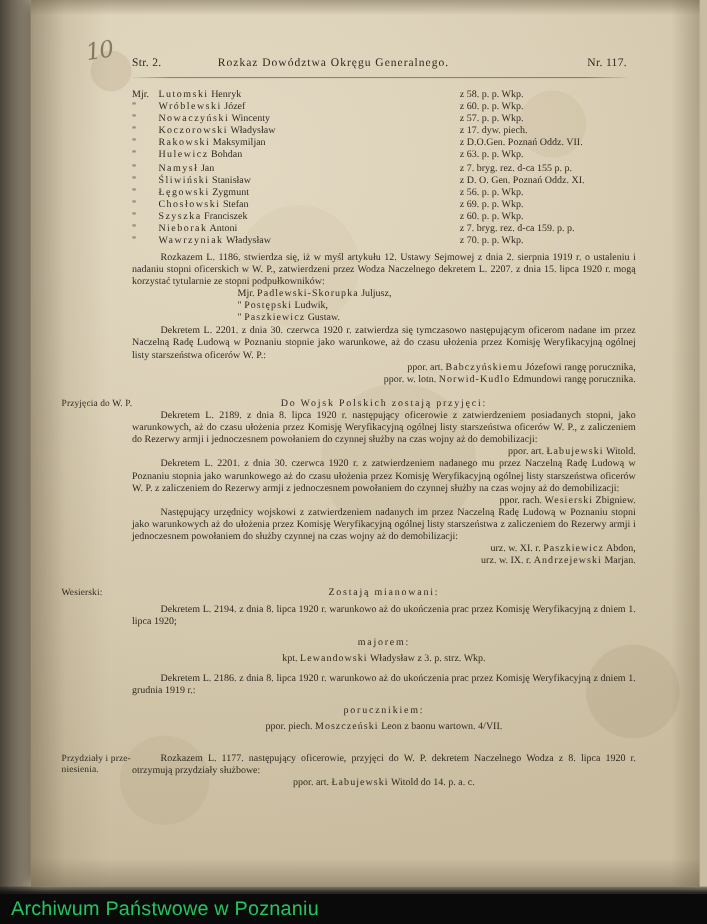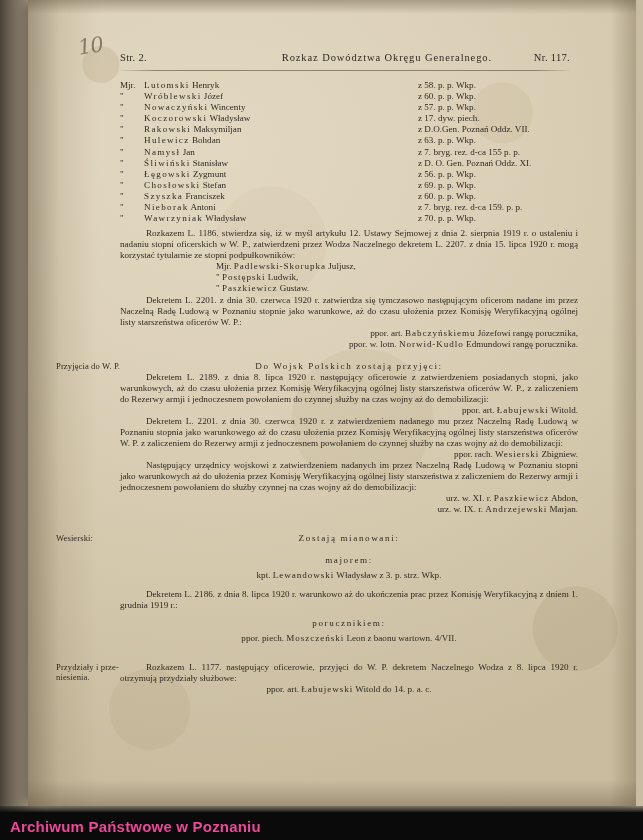--- a/index.html
+++ b/index.html
@@ -75,21 +75,21 @@
     position:absolute;
     left:0;top:0;width:549px;height:806px;
     color:#2f2a21;
   }
   .hdr{
     position:absolute;left:92px;top:52px;width:450px;
     display:flex;align-items:baseline;
     font-size:10.5px;letter-spacing:.3px;
   }
   .hdr .l{width:78px;}
-  .hdr .c{flex:1;text-align:right;letter-spacing:.9px;}
+  .hdr .c{flex:1;text-align:left;letter-spacing:.9px;}
   .hdr .r{width:78px;text-align:right;}
   .rule{
     position:absolute;left:92px;top:70px;width:450px;height:1px;
     background:linear-gradient(90deg,rgba(90,78,58,.05),rgba(90,78,58,.62) 8%,rgba(90,78,58,.62) 92%,rgba(90,78,58,.05));
   }
 
   .body{
     position:absolute;left:92px;top:80px;width:458px;
     font-size:9.1px;line-height:11.05px;
     text-align:justify;
@@ -119,22 +119,22 @@
   .gap4{height:11px;}
   .hdl{letter-spacing:1.6px;text-align:center;margin:0;}
 
   
   #wm{
     position:absolute;left:0;bottom:0;width:643px;height:28px;
     background:#0a0a0a;
     display:flex;align-items:center;
   }
   #wm span{
-    color:#ec4899;font-family:"Liberation Sans", sans-serif;
-    font-size:15px;font-weight:bold;padding-left:10px;letter-spacing:.2px;
+    color:#22c55e;font-family:"Liberation Sans", sans-serif;
+    font-size:18px;font-weight:normal;padding-left:10px;letter-spacing:.2px;
   }
   #wmtop{
     position:absolute;left:0;bottom:28px;width:643px;height:6px;
     background:linear-gradient(180deg, rgba(20,20,20,.35), rgba(10,10,10,.9));
   }
 </style>
 </head>
 <body>
 
 <div id="page">
@@ -269,20 +269,21 @@
             </div>
         </div>
 
         <div class="gap4"></div>
         <div class="gap3"></div>
 
         <div class="sec">
           <div class="marginlbl">Wesierski:</div>
           <p class="hdl">Zostają mianowani:</p>
           <div class="gap2"></div>
+          <p class="para">Dekretem L. 2194. z dnia 8. lipca 1920 r. warunkowo aż do ukończenia prac przez Komisję Weryfikacyjną z dniem 1. lipca 1920;</p>
           <div class="gap3"></div>
           <p class="hdl">majorem:</p>
           <div class="gap2"></div>
           <div>
               <p class="ctr"><span>kpt. </span><span><span class="sp2">Lewandowski</span> Władysław z 3. p. strz. Wkp.</span></p>
             </div>
           <div class="gap3"></div>
           <p class="para">Dekretem L. 2186. z dnia 8. lipca 1920 r. warunkowo aż do ukończenia prac przez Komisję Weryfikacyjną z dniem 1. grudnia 1919 r.:</p>
           <div class="gap3"></div>
           <p class="hdl">porucznikiem:</p>

